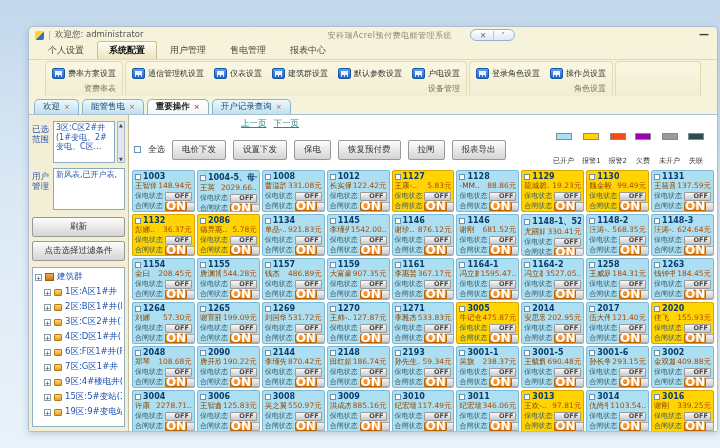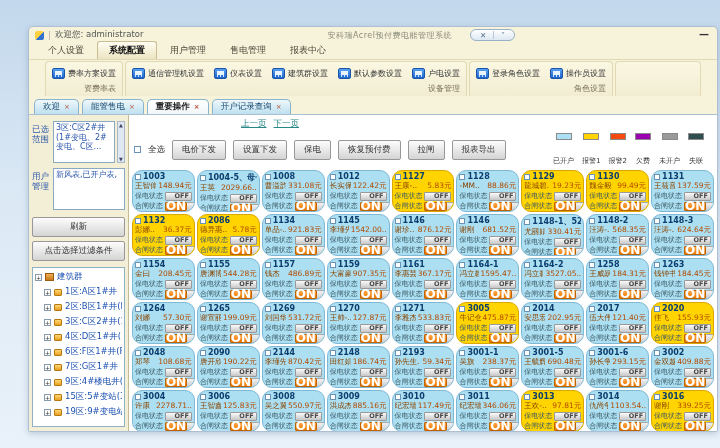--- a/index.html
+++ b/index.html
@@ -59,21 +59,21 @@
   .tbrow { display:flex; align-items:center; gap:7px; padding:3px 5px 2px; }
   .cbx { width:7px; height:7px; border:1px solid #6a92b4; background:#fff; flex:0 0 7px; }
   .tblabel { font-size:8.5px; color:#333; }
   .tbtn { background:linear-gradient(#fdfdfd,#d4d4d4); border:1px solid #989898; border-radius:2px; font-size:8.5px; color:#333; padding:3px 9px; font-family:inherit; white-space:nowrap; }
   .legend { margin-left:auto; display:flex; gap:8px; padding-right:8px; }
   .litem { display:flex; flex-direction:column; align-items:center; gap:16px; }
   .lsw { width:16px; height:7px; border:1px solid #8a8a8a; }
   .llabel { font-size:7px; color:#333; white-space:nowrap; }
 
   .grid { flex:1; display:grid; grid-template-columns:repeat(9,1fr); grid-auto-rows:42px; gap:2px; padding:2px 3px; align-content:start; }
-  .card { border:1px solid #7fb8d4; border-radius:10px; background:#abdff1; padding:1px 2px; display:flex; flex-direction:column; justify-content:space-between; overflow:hidden; cursor:default; }
+  .card { border:1px solid #7fb8d4; border-radius:2px; background:#abdff1; padding:1px 2px; display:flex; flex-direction:column; justify-content:space-between; overflow:hidden; cursor:default; }
   .card.alarm1 { background:#ffd400; border-color:#d9a700; }
   .card .hd { display:flex; align-items:center; gap:2px; min-width:0; }
   .room { font-weight:bold; font-size:8px; color:#0b3d6e; white-space:nowrap; overflow:hidden; }
   .nmrow { display:flex; justify-content:space-between; gap:2px; font-size:7.5px; min-width:0; }
   .name { color:#8a4400; white-space:nowrap; overflow:hidden; }
   .bal { color:#b34a00; white-space:nowrap; }
   .strow { display:flex; justify-content:space-between; align-items:center; font-size:7px; color:#3d5a66; }
   .tg { width:27px; height:9px; display:flex; flex:0 0 27px; }
   .tg-off { flex:1; display:flex; align-items:center; justify-content:flex-end; padding-right:2px; background:linear-gradient(#fbfbfb,#c6c6c6); border:1px solid #9a9a9a; border-radius:1px; font-size:6.5px; font-weight:bold; color:#4a4a4a; }
   .tg-on { flex:1; display:flex; align-items:center; justify-content:center; background:linear-gradient(#ffa447,#e87a00); border:1px solid #bf6300; border-radius:1px; font-size:12px; font-weight:bold; color:#fff; }

